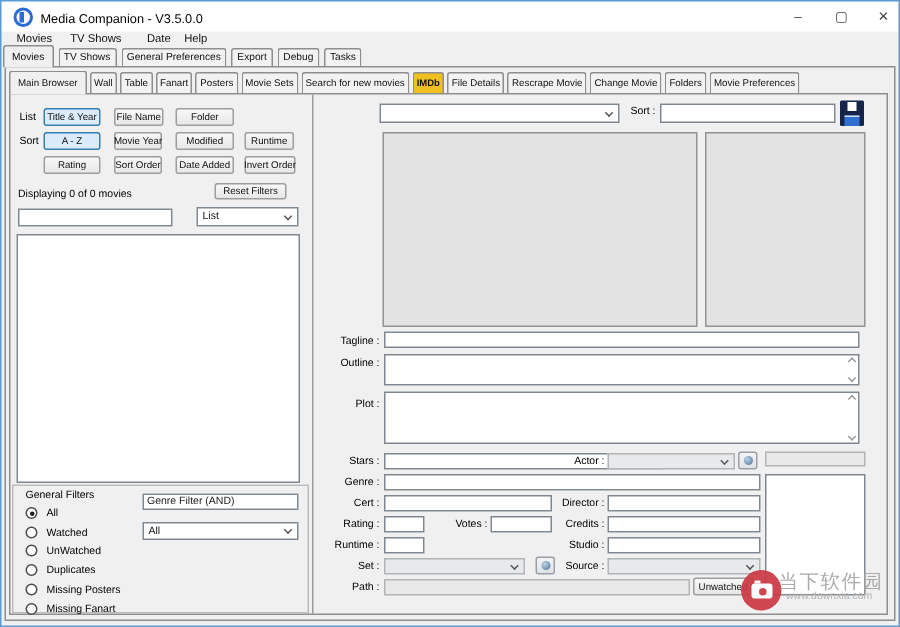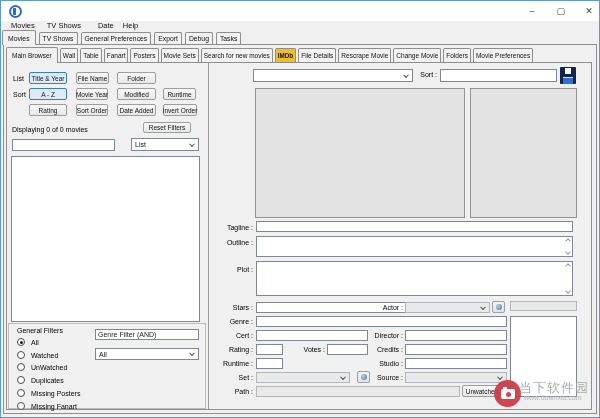--- a/index.html
+++ b/index.html
@@ -50,20 +50,21 @@
   .wm-cam::before { content:""; position:absolute; left:4.5px; top:2.5px; width:5px; height:5px; border-radius:50%; background:#cb3a44; }
   .wm-cam::after { content:""; position:absolute; left:2px; top:-2px; width:4px; height:2px; background:#fff; }
   .wm-name { position:absolute; left:519px; top:379px; font-size:13px; color:#a3a3a3; letter-spacing:1px; opacity:.9; z-index:40; }
   .wm-url { position:absolute; left:524px; top:394px; font-size:7px; color:#b3b3b3; z-index:40; }
 </style>
 </head>
 <body>
 
 <div class="titlebar">
   <div class="app-icon"></div>
+  <div class="title-text">Media Companion  - V3.5.0.0</div>
   <div class="winbtn" style="left:517px;">–</div>
   <div class="winbtn" style="left:546px;">▢</div>
   <div class="winbtn" style="left:574px;">✕</div>
 </div>
 
 <div class="menubar">
   <div class="menu-item" style="margin-left:10px;">Movies</div>
   <div class="menu-item" style="margin-left:12px;">TV Shows</div>
   <div class="menu-item" style="margin-left:17px;">Date</div>
   <div class="menu-item" style="margin-left:9px;">Help</div>

